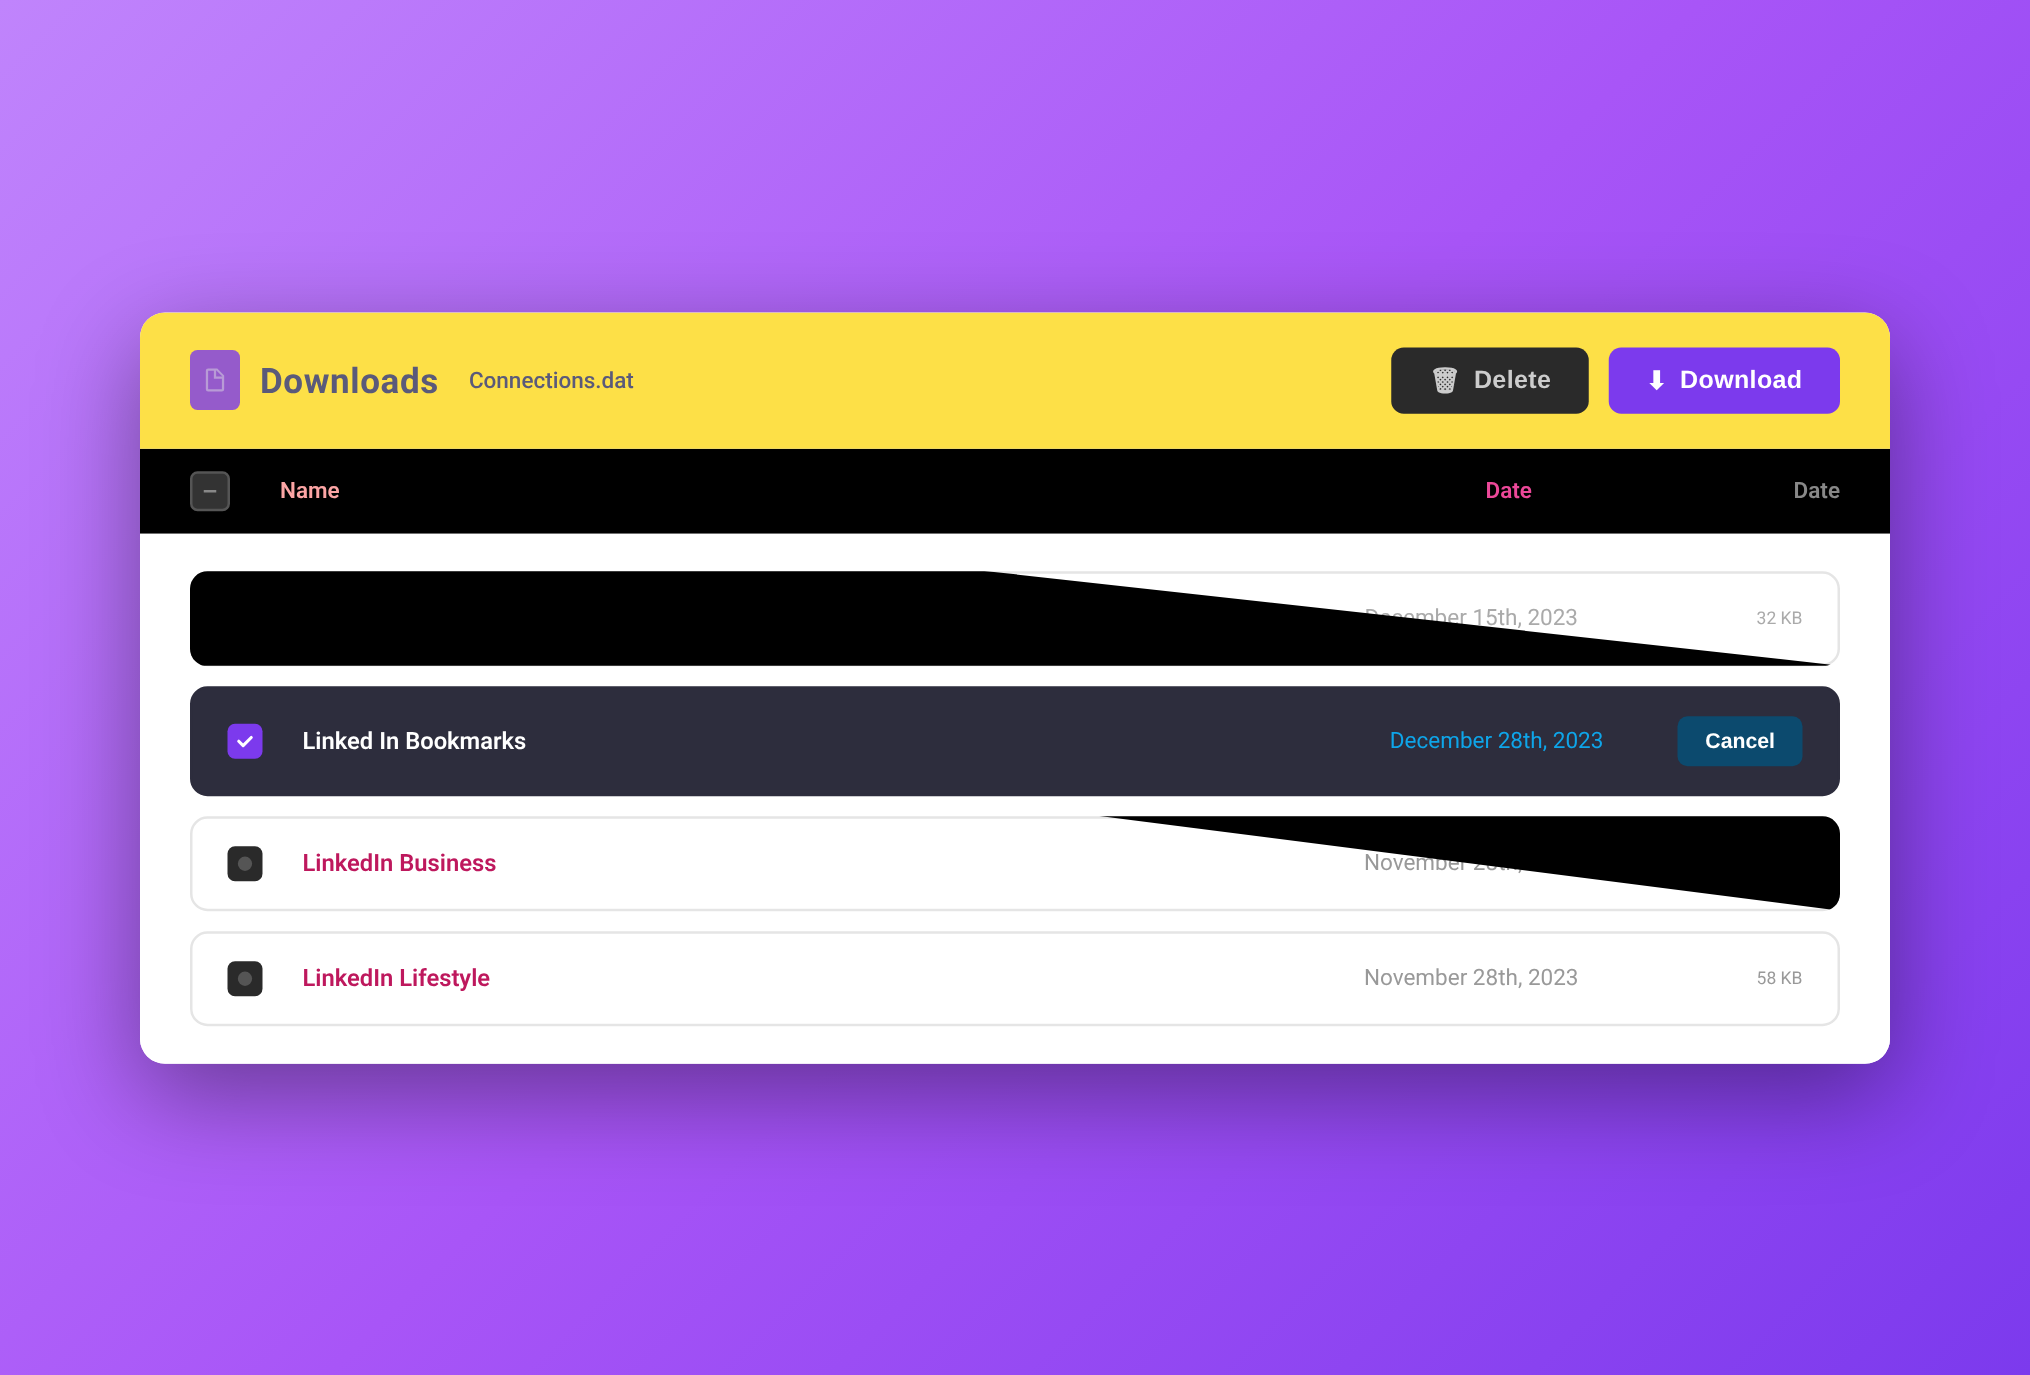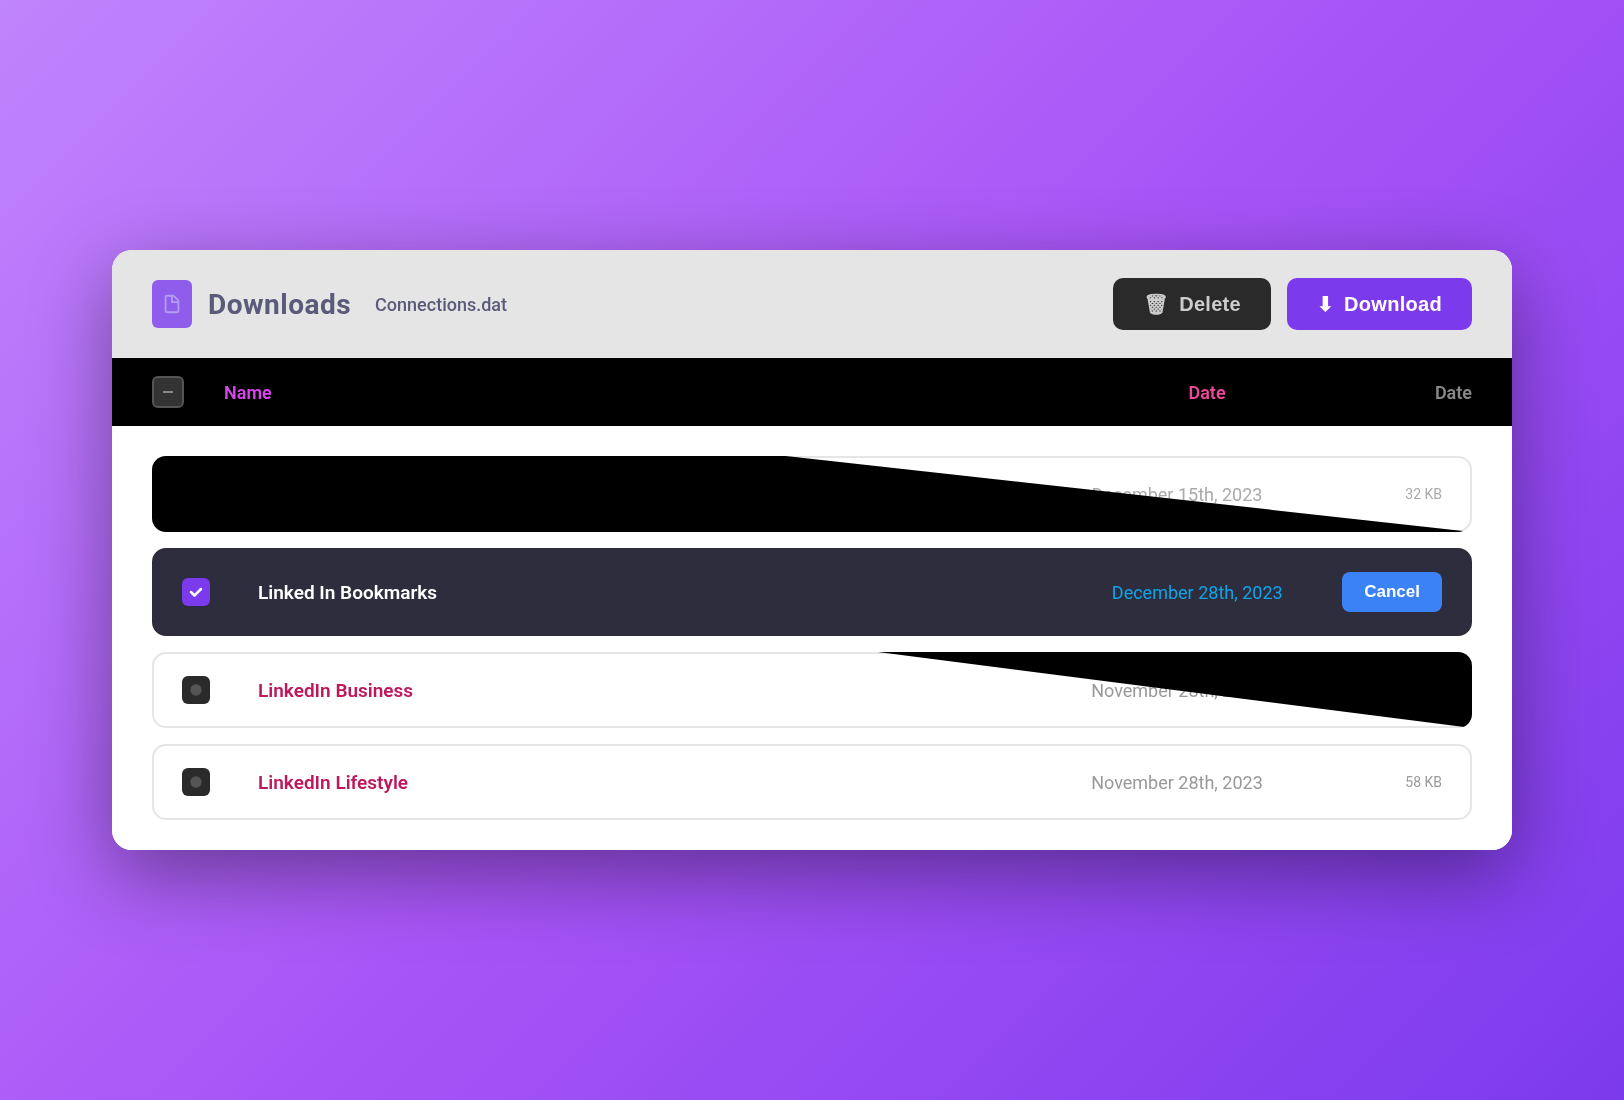--- a/index.html
+++ b/index.html
@@ -20,21 +20,21 @@
 
     .modal-container {
       width: 1400px;
       background: #ffffff;
       border-radius: 20px;
       overflow: hidden;
       box-shadow: 0 25px 80px rgba(0,0,0,0.4);
     }
 
     .header {
-      background: #e5e5e5;
+      background: #fde047;
       padding: 28px 40px;
       display: flex;
       align-items: center;
       justify-content: space-between;
       position: relative;
       gap: 12px;
     }
 
     .header-left {
       display: flex;
@@ -154,21 +154,21 @@
 
     .row-checkbox svg {
       width: 16px;
       height: 16px;
     }
 
     .row-name {
       flex: 1;
       font-size: 19px;
       font-weight: 600;
-      margin-left: 28px;
+      margin-left: 12px;
     }
 
     .file-row.unselected .row-name {
       color: #be185d;
     }
 
     .file-row.selected .row-name {
       color: #ffffff;
     }
 
@@ -191,21 +191,21 @@
       font-size: 14px;
       text-align: right;
     }
 
     .file-row.unselected .row-size {
       color: #999999;
     }
 
     .btn-cancel {
       padding: 10px 22px;
-      background: #3b82f6;
+      background: #0c4a6e;
       border: none;
       border-radius: 8px;
       color: #ffffff;
       font-size: 17px;
       font-weight: 600;
       cursor: pointer;
     }
 
     
     .partial-row-wrapper {
@@ -238,21 +238,21 @@
       </button>
     </div>
   </div>
 
   <div style="background:#000; padding: 18px 40px; display:flex; align-items:center; gap:20px;">
     <div style="width:32px; height:32px; background:#333; border-radius:6px; border:2px solid #555; display:flex; align-items:center; justify-content:center;">
       <svg width="16" height="16" viewBox="0 0 16 16">
         <rect x="3" y="7" width="10" height="2" fill="#888"></rect>
       </svg>
     </div>
-    <span style="flex:1; font-size:18px; font-weight:600; color:#d946ef; margin-left:20px;">Name</span>
+    <span style="flex:1; font-size:18px; font-weight:600; color:#fca5a5; margin-left:20px;">Name</span>
     <span style="width:250px; font-size:18px; font-weight:600; color:#ec4899; text-align:center;">Date</span>
     <span style="width:120px; font-size:18px; font-weight:600; color:#888; text-align:right;">Date</span>
   </div>
 
   <div class="content-area">
 
     <div class="partial-row-wrapper">
       <div class="file-row unselected" style="position:relative; z-index:1;">
         <div class="row-checkbox">
           <svg width="14" height="14" viewBox="0 0 14 14">

